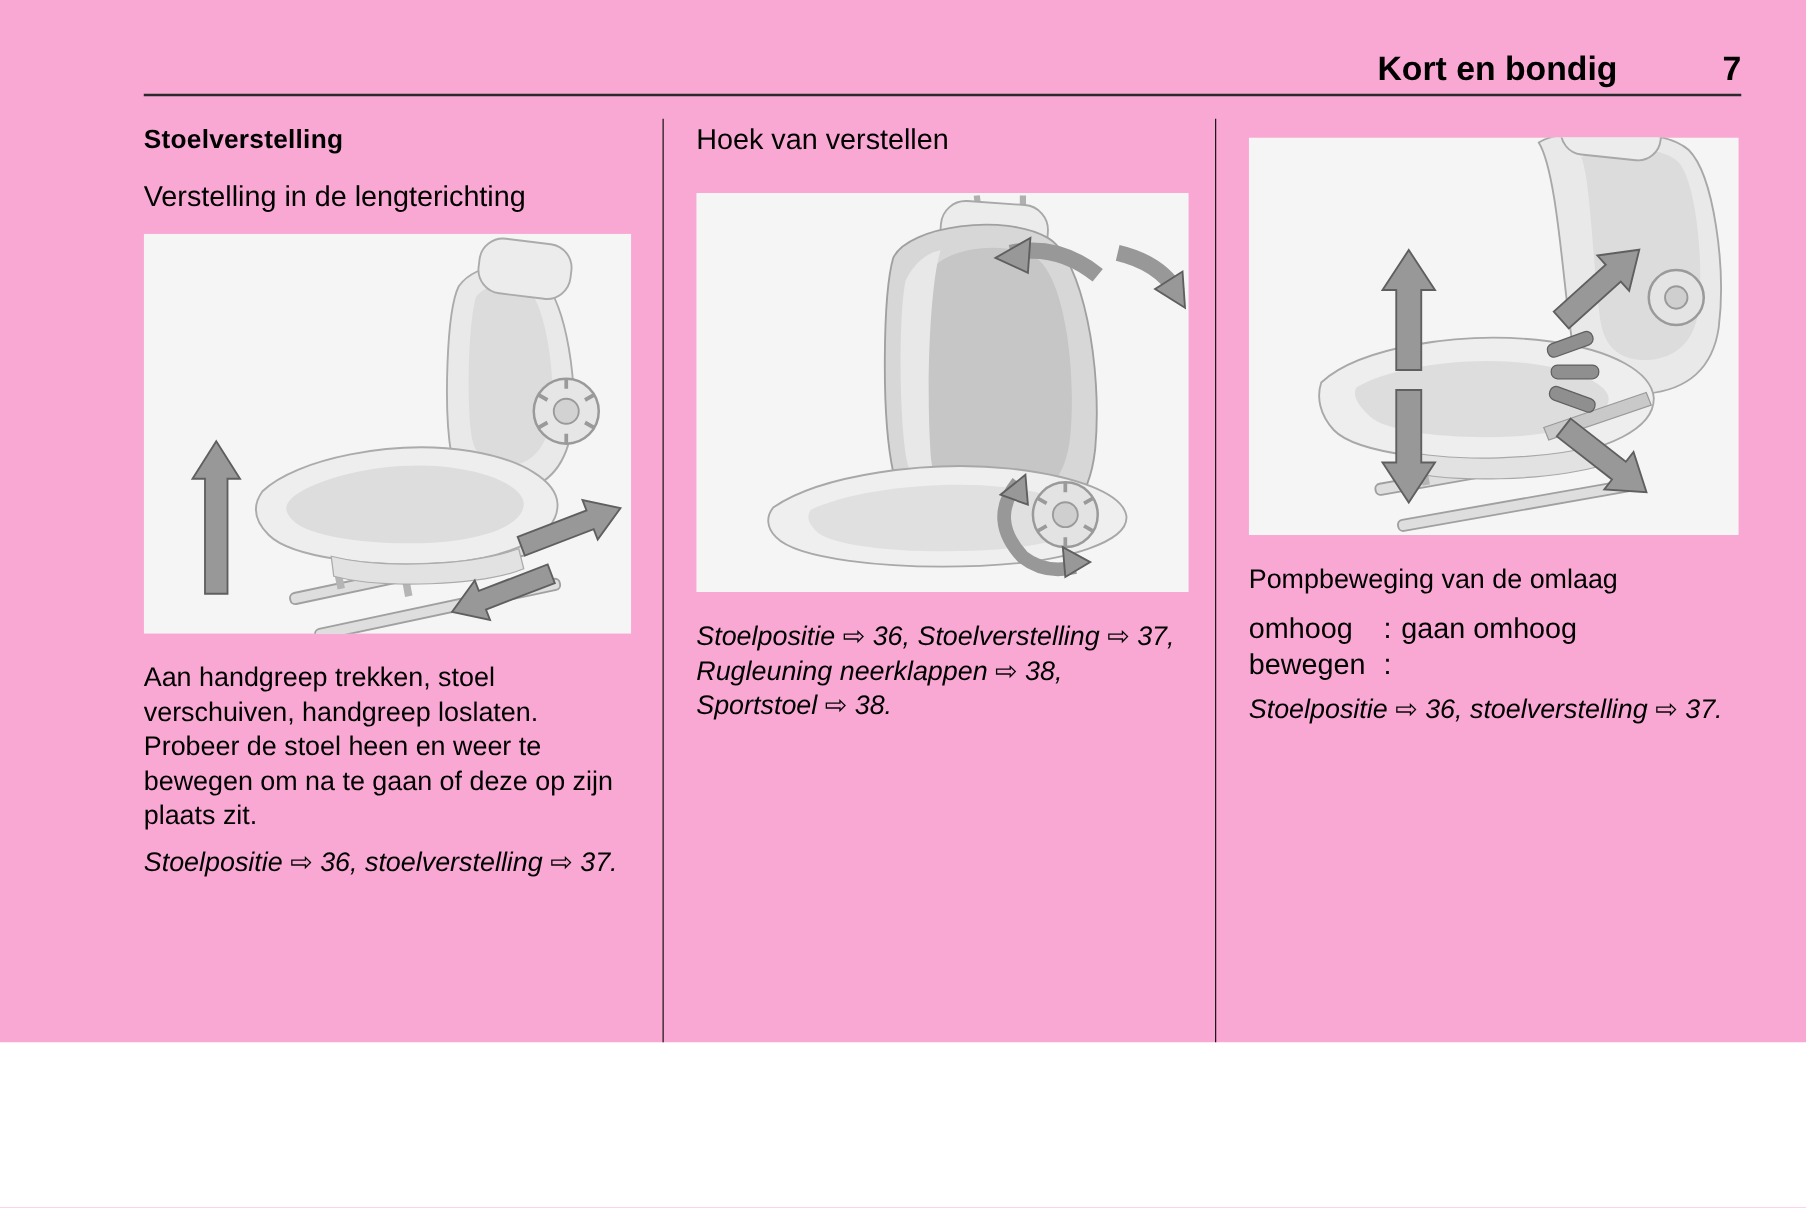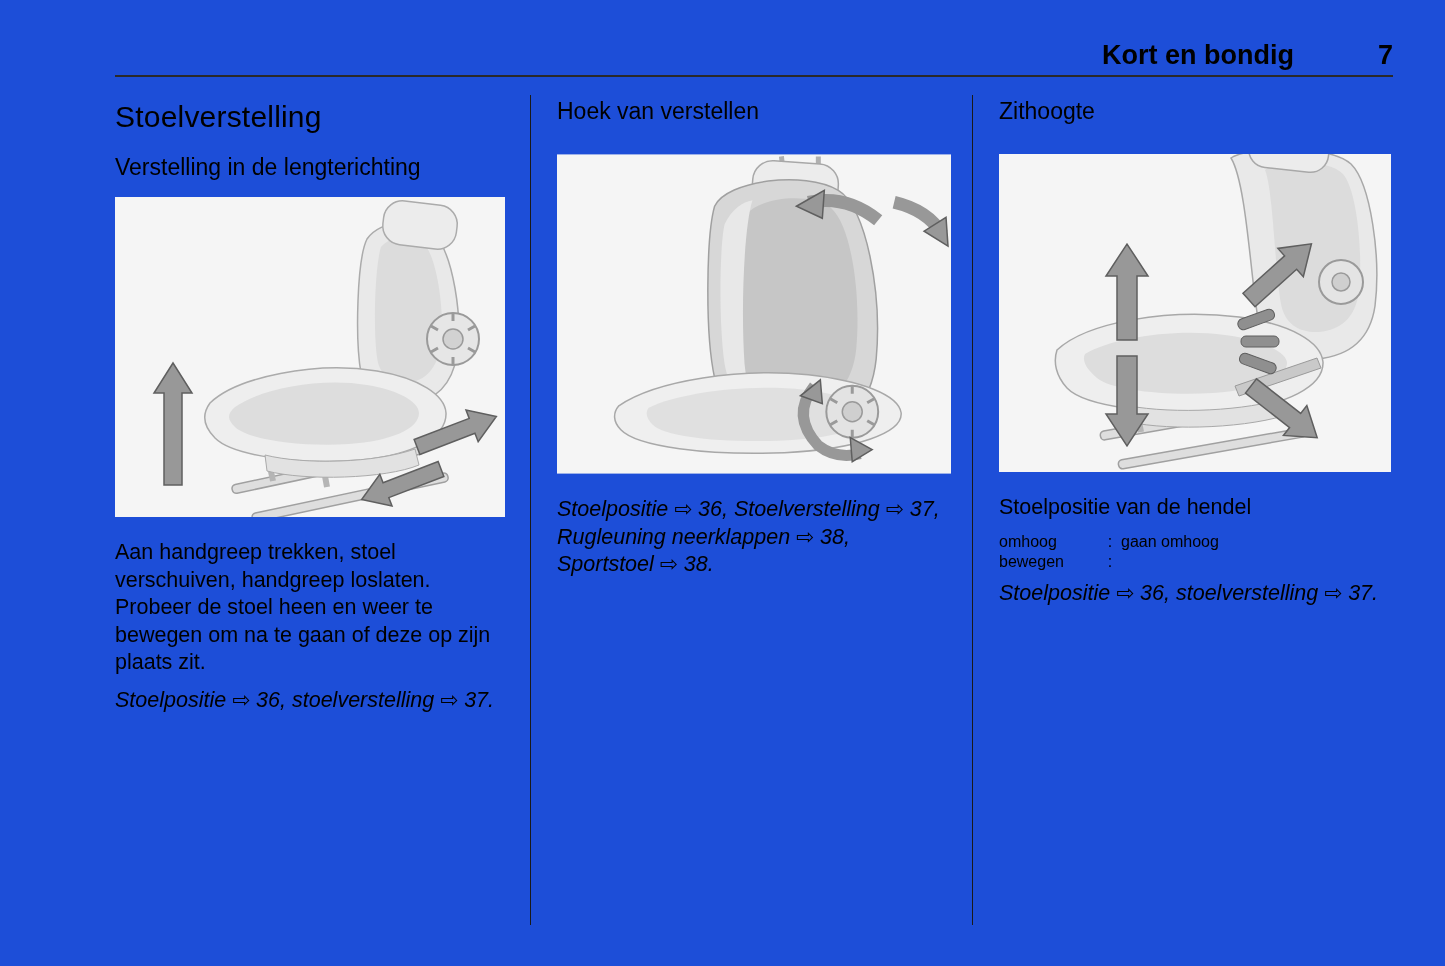--- a/index.html
+++ b/index.html
@@ -1,21 +1,21 @@
 <!DOCTYPE html>
 <html><head>
 <meta charset="utf-8">
 <style>
   * { box-sizing: border-box; margin: 0; padding: 0; }
   html, body { background: #ffffff; }
   .page {
     position: relative;
     width: 1445px;
-    height: 966px;
-    background: #1d4ed8;
+    height: 834px;
+    background: #f9a8d4;
     font-family: "Liberation Sans", "DejaVu Sans", sans-serif;
     color: #000;
     overflow: hidden;
   }
   .header {
     position: absolute;
     top: 40px;
     left: 115px;
     width: 1278px;
     display: flex;
@@ -40,42 +40,42 @@
     width: 1px;
     background: #1a1a1a;
   }
   .sep1 { left: 530px; }
   .sep2 { left: 972px; }
   .col { position: absolute; top: 98px; }
   .col1 { left: 115px; width: 390px; }
   .col2 { left: 557px; width: 394px; }
   .col3 { left: 999px; width: 392px; }
   h1.coltitle {
-    font-size: 30px;
-    font-weight: 400;
+    font-size: 21px;
+    font-weight: 700;
     margin: 2px 0 20px 0;
     letter-spacing: 0.2px;
   }
   h2.colsub, h2.colhead {
     font-size: 23px;
     font-weight: 400;
     margin: 0 0 16px 0;
   }
   .figure { line-height: 0; margin: 12px 0 22px 0; }
   .figure svg { display: block; }
   p.body {
     font-size: 21.5px;
     line-height: 1.28;
     margin: 0 0 10px 0;
   }
   p.ref { margin-top: 8px; font-style: italic; }
   .deflist {
     display: grid;
     grid-template-columns: 100px 22px 1fr;
-    font-size: 16px;
+    font-size: 23px;
     line-height: 1.28;
     margin: 2px 0 4px 0;
   }
   .deflist .colon { text-align: center; }
   .colhead-wrap { min-height: 44px; }
 </style>
 </head>
 <body>
 
 <div class="page">
@@ -174,23 +174,20 @@
           <polygon points="316,296 294,284 296,308" fill="#989898" stroke="#5f5f5f" stroke-width="1.5"></polygon>
           <polygon points="264,226 244,242 266,250" fill="#989898" stroke="#5f5f5f" stroke-width="1.5"></polygon>
         </g>
       </svg>
     </div>
 
     <p class="body ref">Stoelpositie ⇨ 36, Stoelverstelling ⇨ 37, Rugleuning neerklappen ⇨ 38, Sportstoel ⇨ 38.</p>
   </section>
 
   <section class="col col3">
-    <div class="colhead-wrap">
-      <h2 class="colhead">Zithoogte</h2>
-    </div>
 
     <div class="figure" aria-label="Seat with height up and down arrows and pump lever stroke arrows">
       <svg viewBox="0 0 392 318" width="392" height="318" role="img">
         <rect width="392" height="318" fill="#f5f5f5"></rect>
 
         <g fill="#dedede" stroke="#a0a0a0" stroke-width="1.5">
           <rect x="100" y="262" width="180" height="9" rx="4" transform="rotate(-10 190 266)"></rect>
           <rect x="118" y="290" width="190" height="9" rx="4" transform="rotate(-10 213 294)"></rect>
         </g>
         <path d="M135,240 L142,278 M250,228 L258,262" stroke="#b5b5b5" stroke-width="6" fill="none"></path>
@@ -226,21 +223,21 @@
         </g>
 
         <g fill="#8f8f8f" stroke="#5f5f5f" stroke-width="1">
           <rect x="238" y="160" width="38" height="11" rx="5" transform="rotate(-20 257 165)"></rect>
           <rect x="242" y="182" width="38" height="11" rx="5"></rect>
           <rect x="240" y="204" width="38" height="11" rx="5" transform="rotate(20 259 209)"></rect>
         </g>
       </svg>
     </div>
 
-    <p class="body">Stoelpositie van de hendel</p>
+    <p class="body">Pompbeweging van de omlaag</p>
 
     <div class="deflist">
       <span>omhoog</span>
       <span class="colon">:</span>
       <span>gaan omhoog</span>
       <span>bewegen</span>
       <span class="colon">:</span>
     </div>
 
     <p class="body ref">Stoelpositie ⇨ 36, stoelverstelling ⇨ 37.</p>

